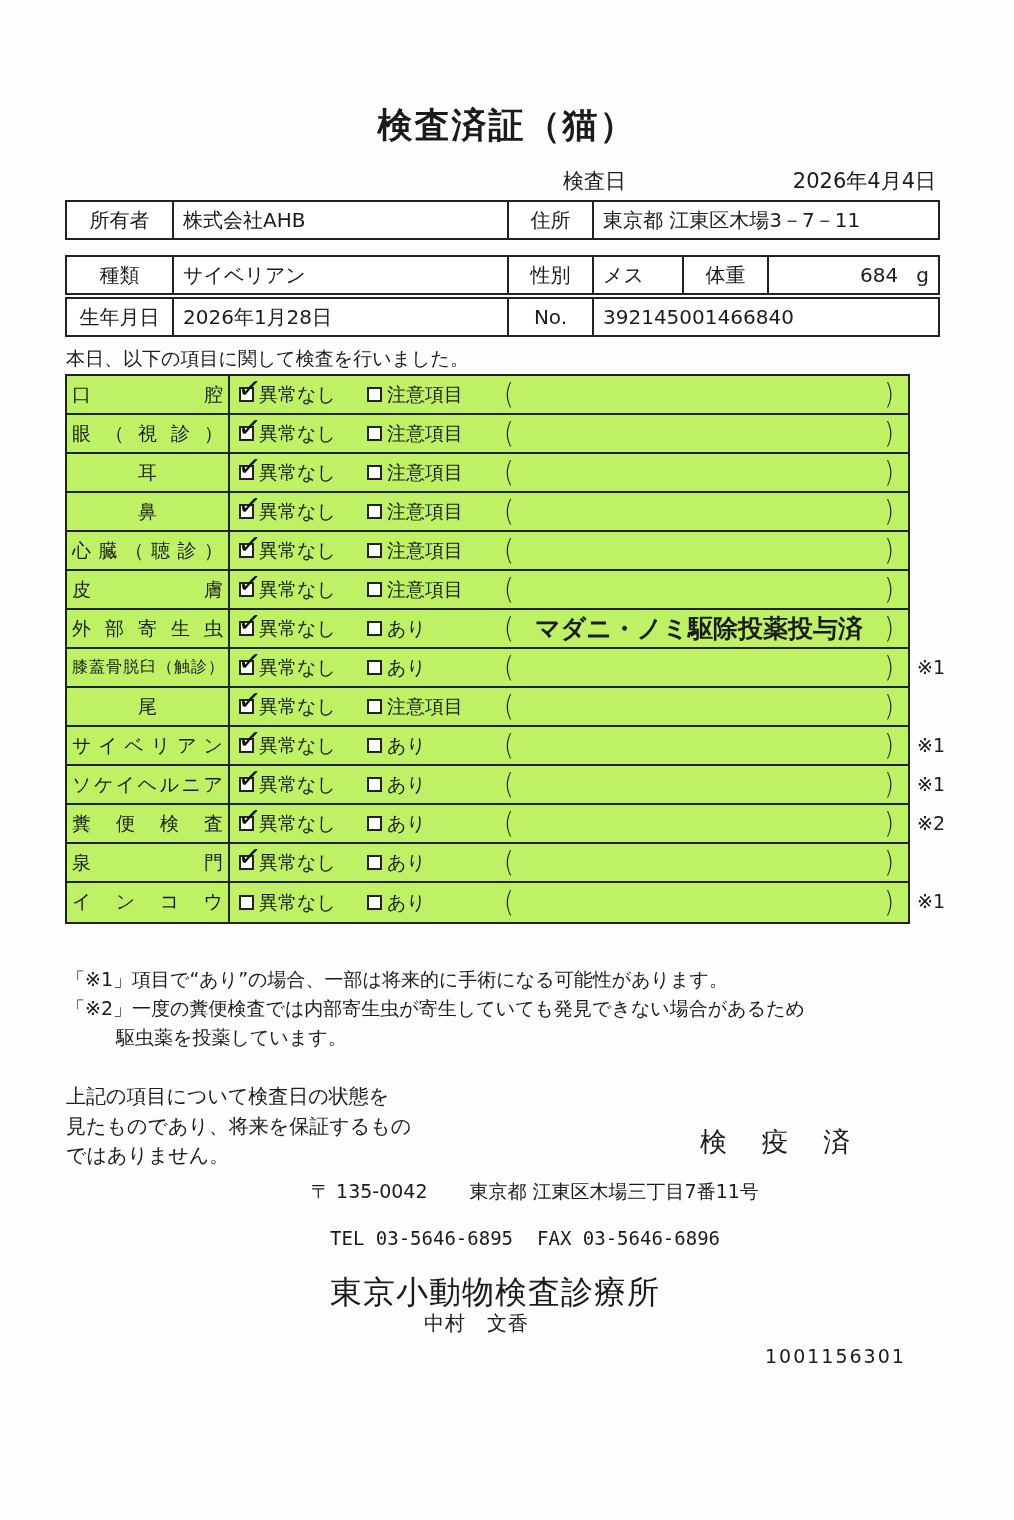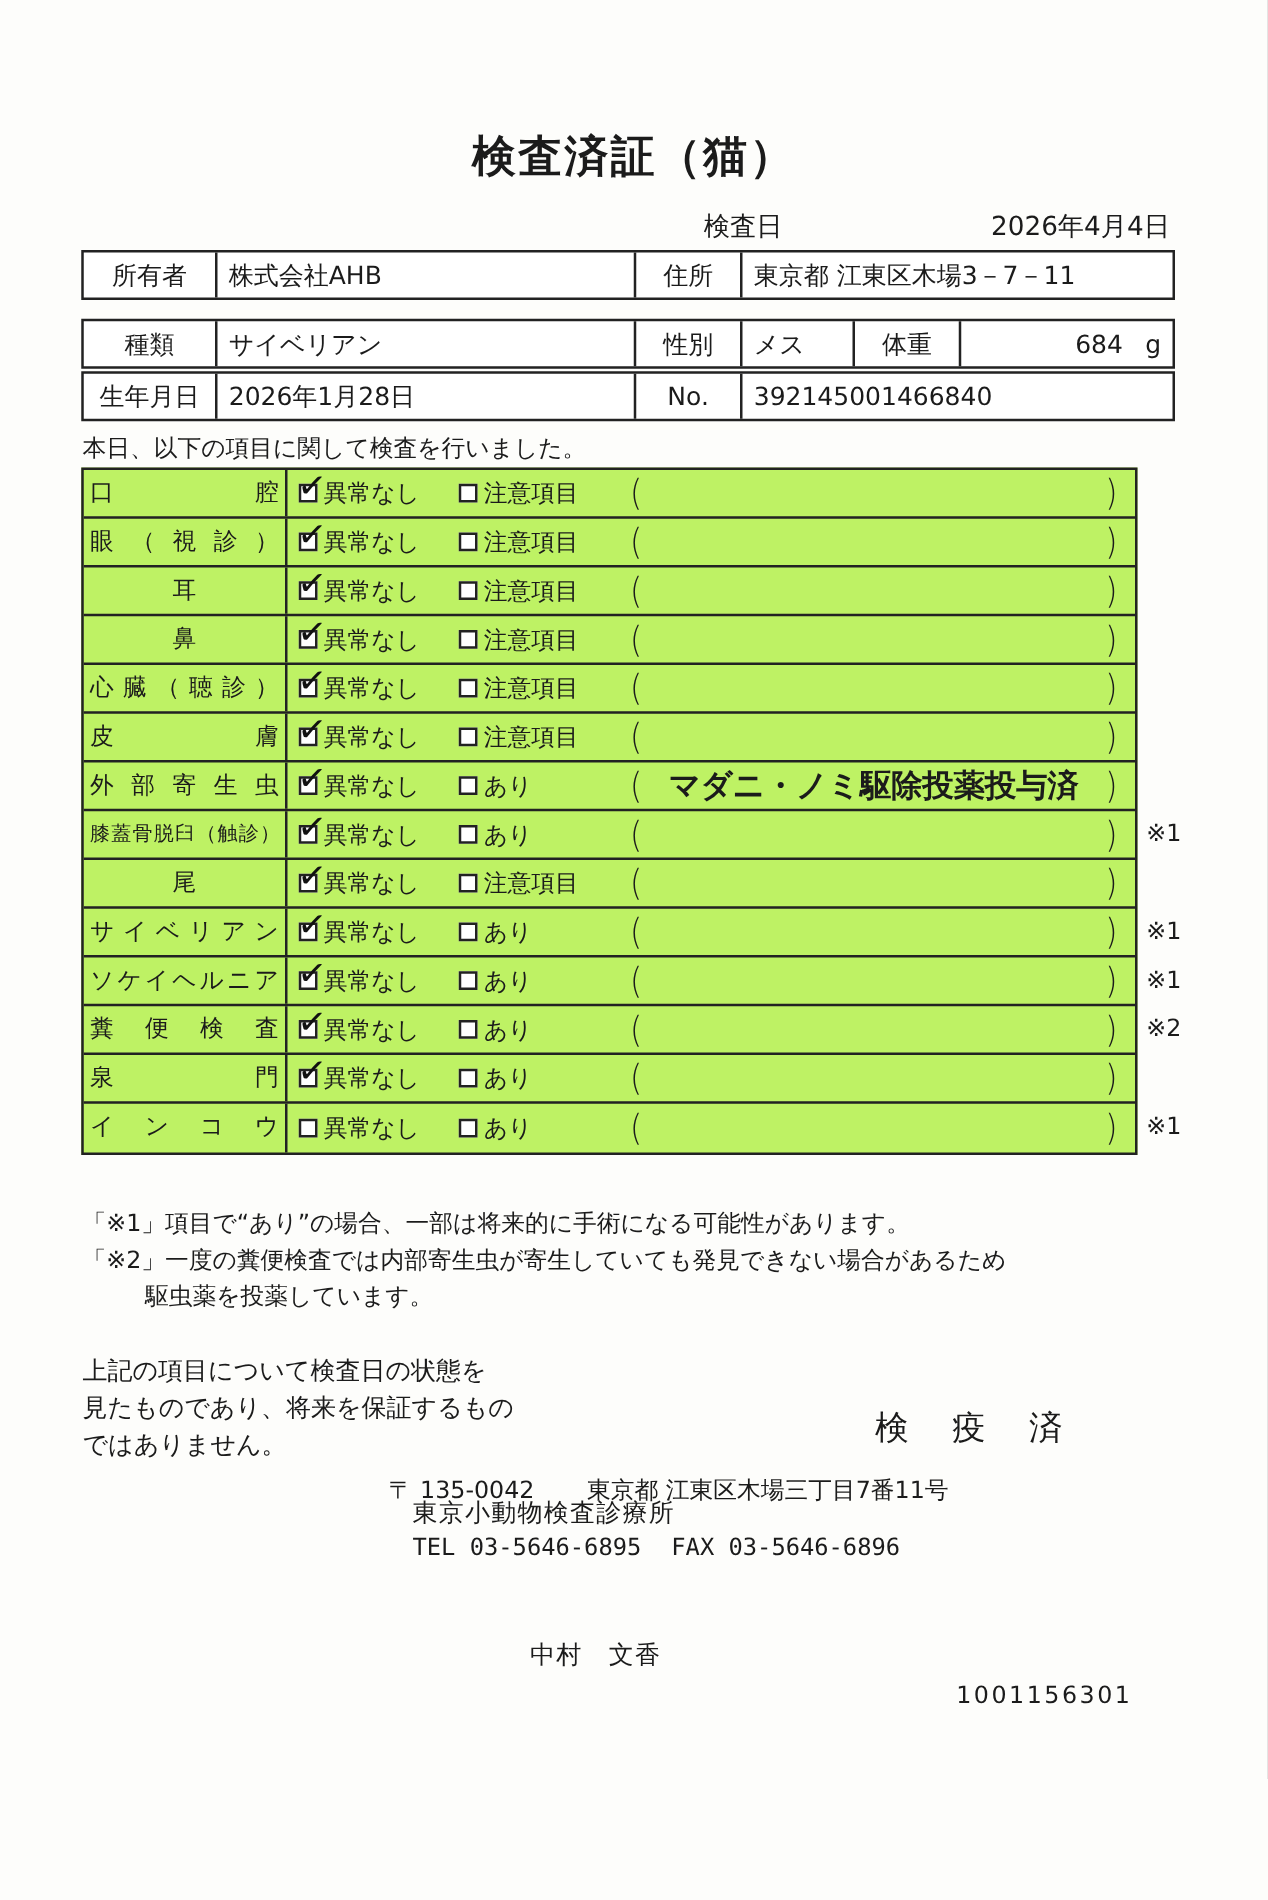--- a/index.html
+++ b/index.html
@@ -49,21 +49,21 @@
   .fn-indent { padding-left:50px; }
 
   .disclaimer { position:absolute; top:1082px; left:66px; font-size:20px; line-height:29.5px; }
 
   .stamp { position:absolute; top:1124px; left:700px; font-size:27px; letter-spacing:13px;
            font-weight:500; white-space:nowrap; }
 
   .postal-line { position:absolute; top:1179px; left:311px; font-size:19px; display:flex; gap:42px; white-space:nowrap; }
   .tel-line { position:absolute; top:1227px; left:330px; font-size:19px; display:flex; gap:24px;
               font-family:"DejaVu Sans Mono","Liberation Mono",monospace; white-space:nowrap; }
-  .clinic-name { position:absolute; top:1197px; left:330px; font-size:20px; letter-spacing:1px; }
+  .clinic-name { position:absolute; top:1271px; left:330px; font-size:32px; letter-spacing:1px; }
   .vet-name { position:absolute; top:1310px; left:424px; font-size:20px; letter-spacing:1px; }
   .doc-number { position:absolute; top:1345px; left:765px; font-size:19px; letter-spacing:2px; }
 </style>
 </head>
 <body>
 
 <div class="page">
 
   <h1 class="title">検査済証（猫）</h1>
 

